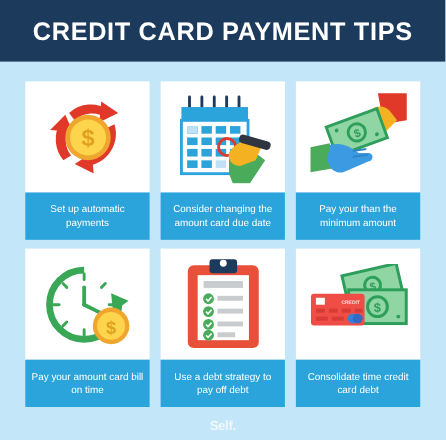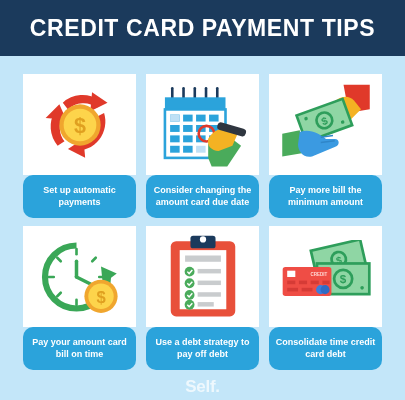--- a/index.html
+++ b/index.html
@@ -31,34 +31,34 @@
     padding-top:18px;
   }
   .card{display:flex;flex-direction:column;width:113px;}
   .card-icon{
     background:#ffffff;height:101px;
     display:flex;align-items:center;justify-content:center;
   }
   .card-icon svg{display:block;}
   .card-label{
     background:#2ba3db;color:#ffffff;
-    font-size:9px;font-weight:bold;line-height:11.5px;
+    font-size:9px;font-weight:normal;line-height:11.5px;
     text-align:center;padding:7px 5px;
-    flex:1 1 auto;display:flex;align-items:center;justify-content:center;border-radius:10px;
+    flex:1 1 auto;display:flex;align-items:center;justify-content:center;
   }
   .card-label span{display:block;width:100%;}
 
   
   .footer{
     flex:0 0 auto;height:34px;
     display:flex;align-items:center;justify-content:center;
   }
   .brand{
     color:#ffffff;opacity:.72;
-    font-size:17px;font-weight:bold;letter-spacing:-0.3px;
+    font-size:12px;font-weight:bold;letter-spacing:-0.3px;
   }
 </style>
 </head>
 <body>
 
 <div class="infographic">
 
   <div class="header">
     <div class="header-title">CREDIT CARD PAYMENT TIPS</div>
   </div>
@@ -147,21 +147,21 @@
               <circle cx="31" cy="33" r="2" fill="#2e9e5b"></circle>
                 <circle cx="69" cy="51" r="2" fill="#2e9e5b"></circle>
             </g>
             <polygon points="2,58 22,54 26,80 2,84" fill="#4aab5b"></polygon>
             <path d="M22 56 C34 52 44 58 52 64 L62 64 C68 64 68 72 62 73 L36 84 C26 86 20 78 20 70 Z" fill="#3b9ae1"></path>
             <path d="M46 62 L60 60 M46 68 L62 66" stroke="#2f86c9" stroke-width="2" fill="none"></path>
           </svg>
         </span>
       </div>
       <div class="card-label">
-        <span>Pay more bill the minimum amount</span>
+        <span>Pay your than the minimum amount</span>
       </div>
     </div>
 
     <div class="card">
       <div class="card-icon">
         <span>
           <svg width="88" height="84" viewBox="0 0 100 96">
             <path d="M82 48 A36 36 0 1 1 46 12" fill="none" stroke="#3aa757" stroke-width="7"></path>
             <polygon points="74,36 92,44 76,56" fill="#3aa757"></polygon>
             <g stroke="#3aa757" stroke-width="3" stroke-linecap="round">

